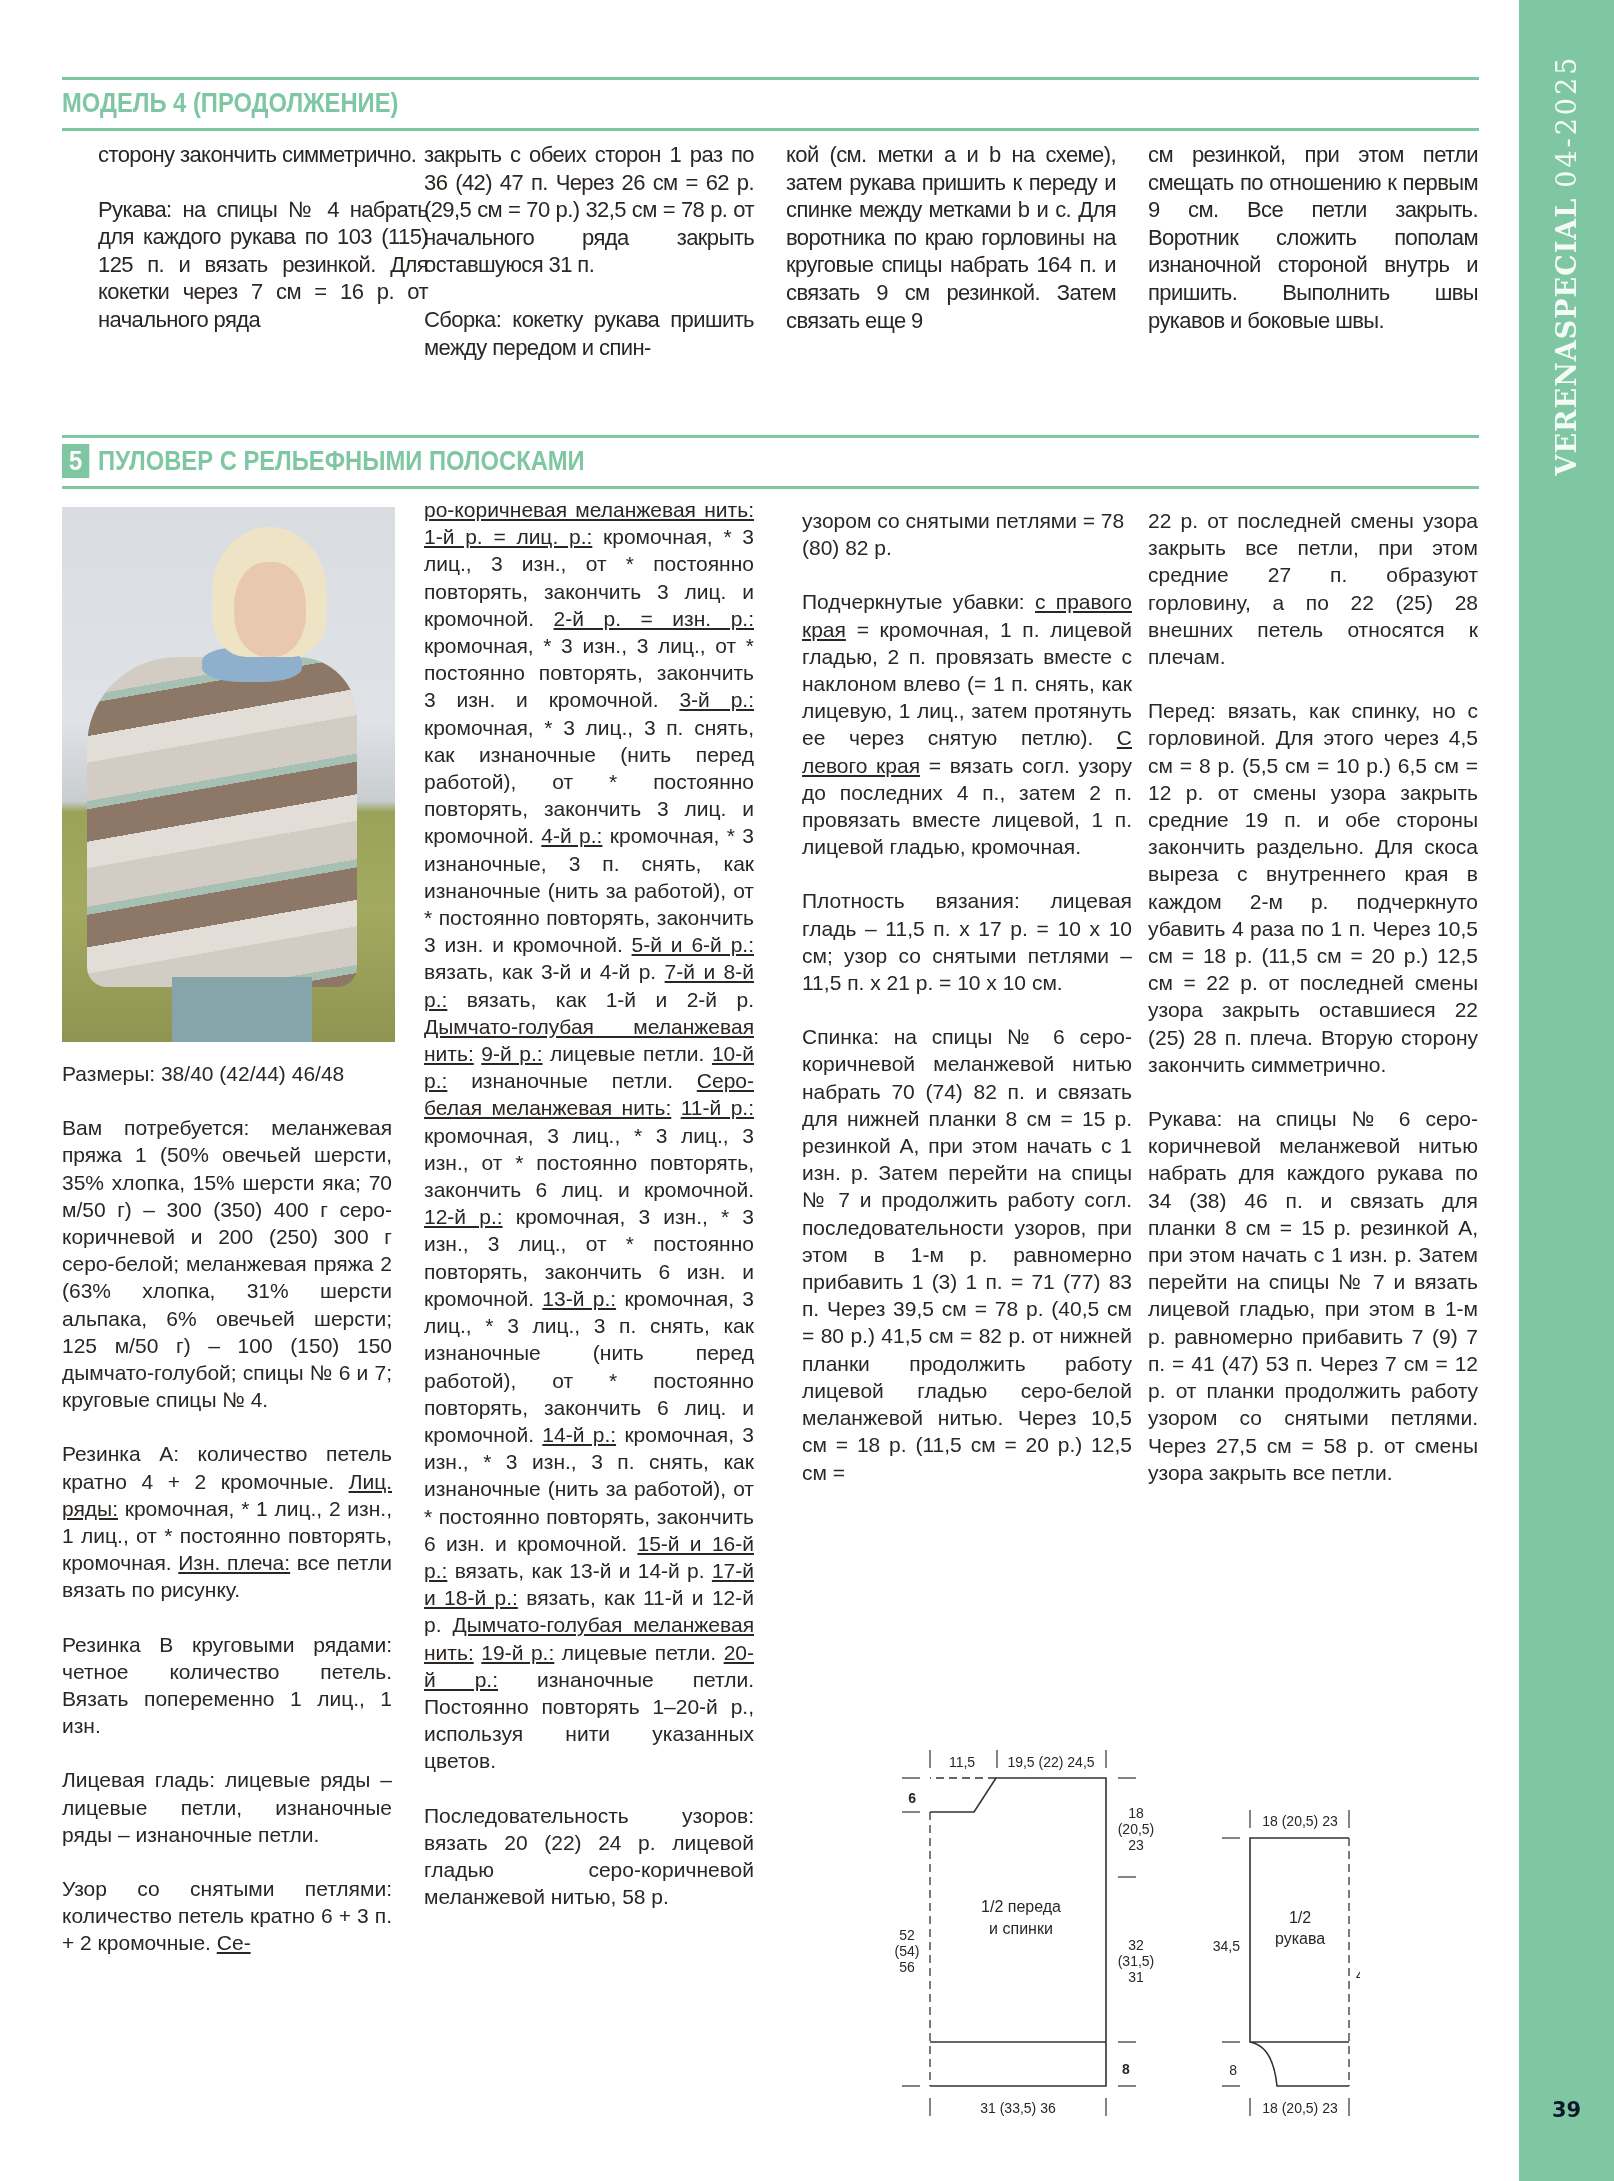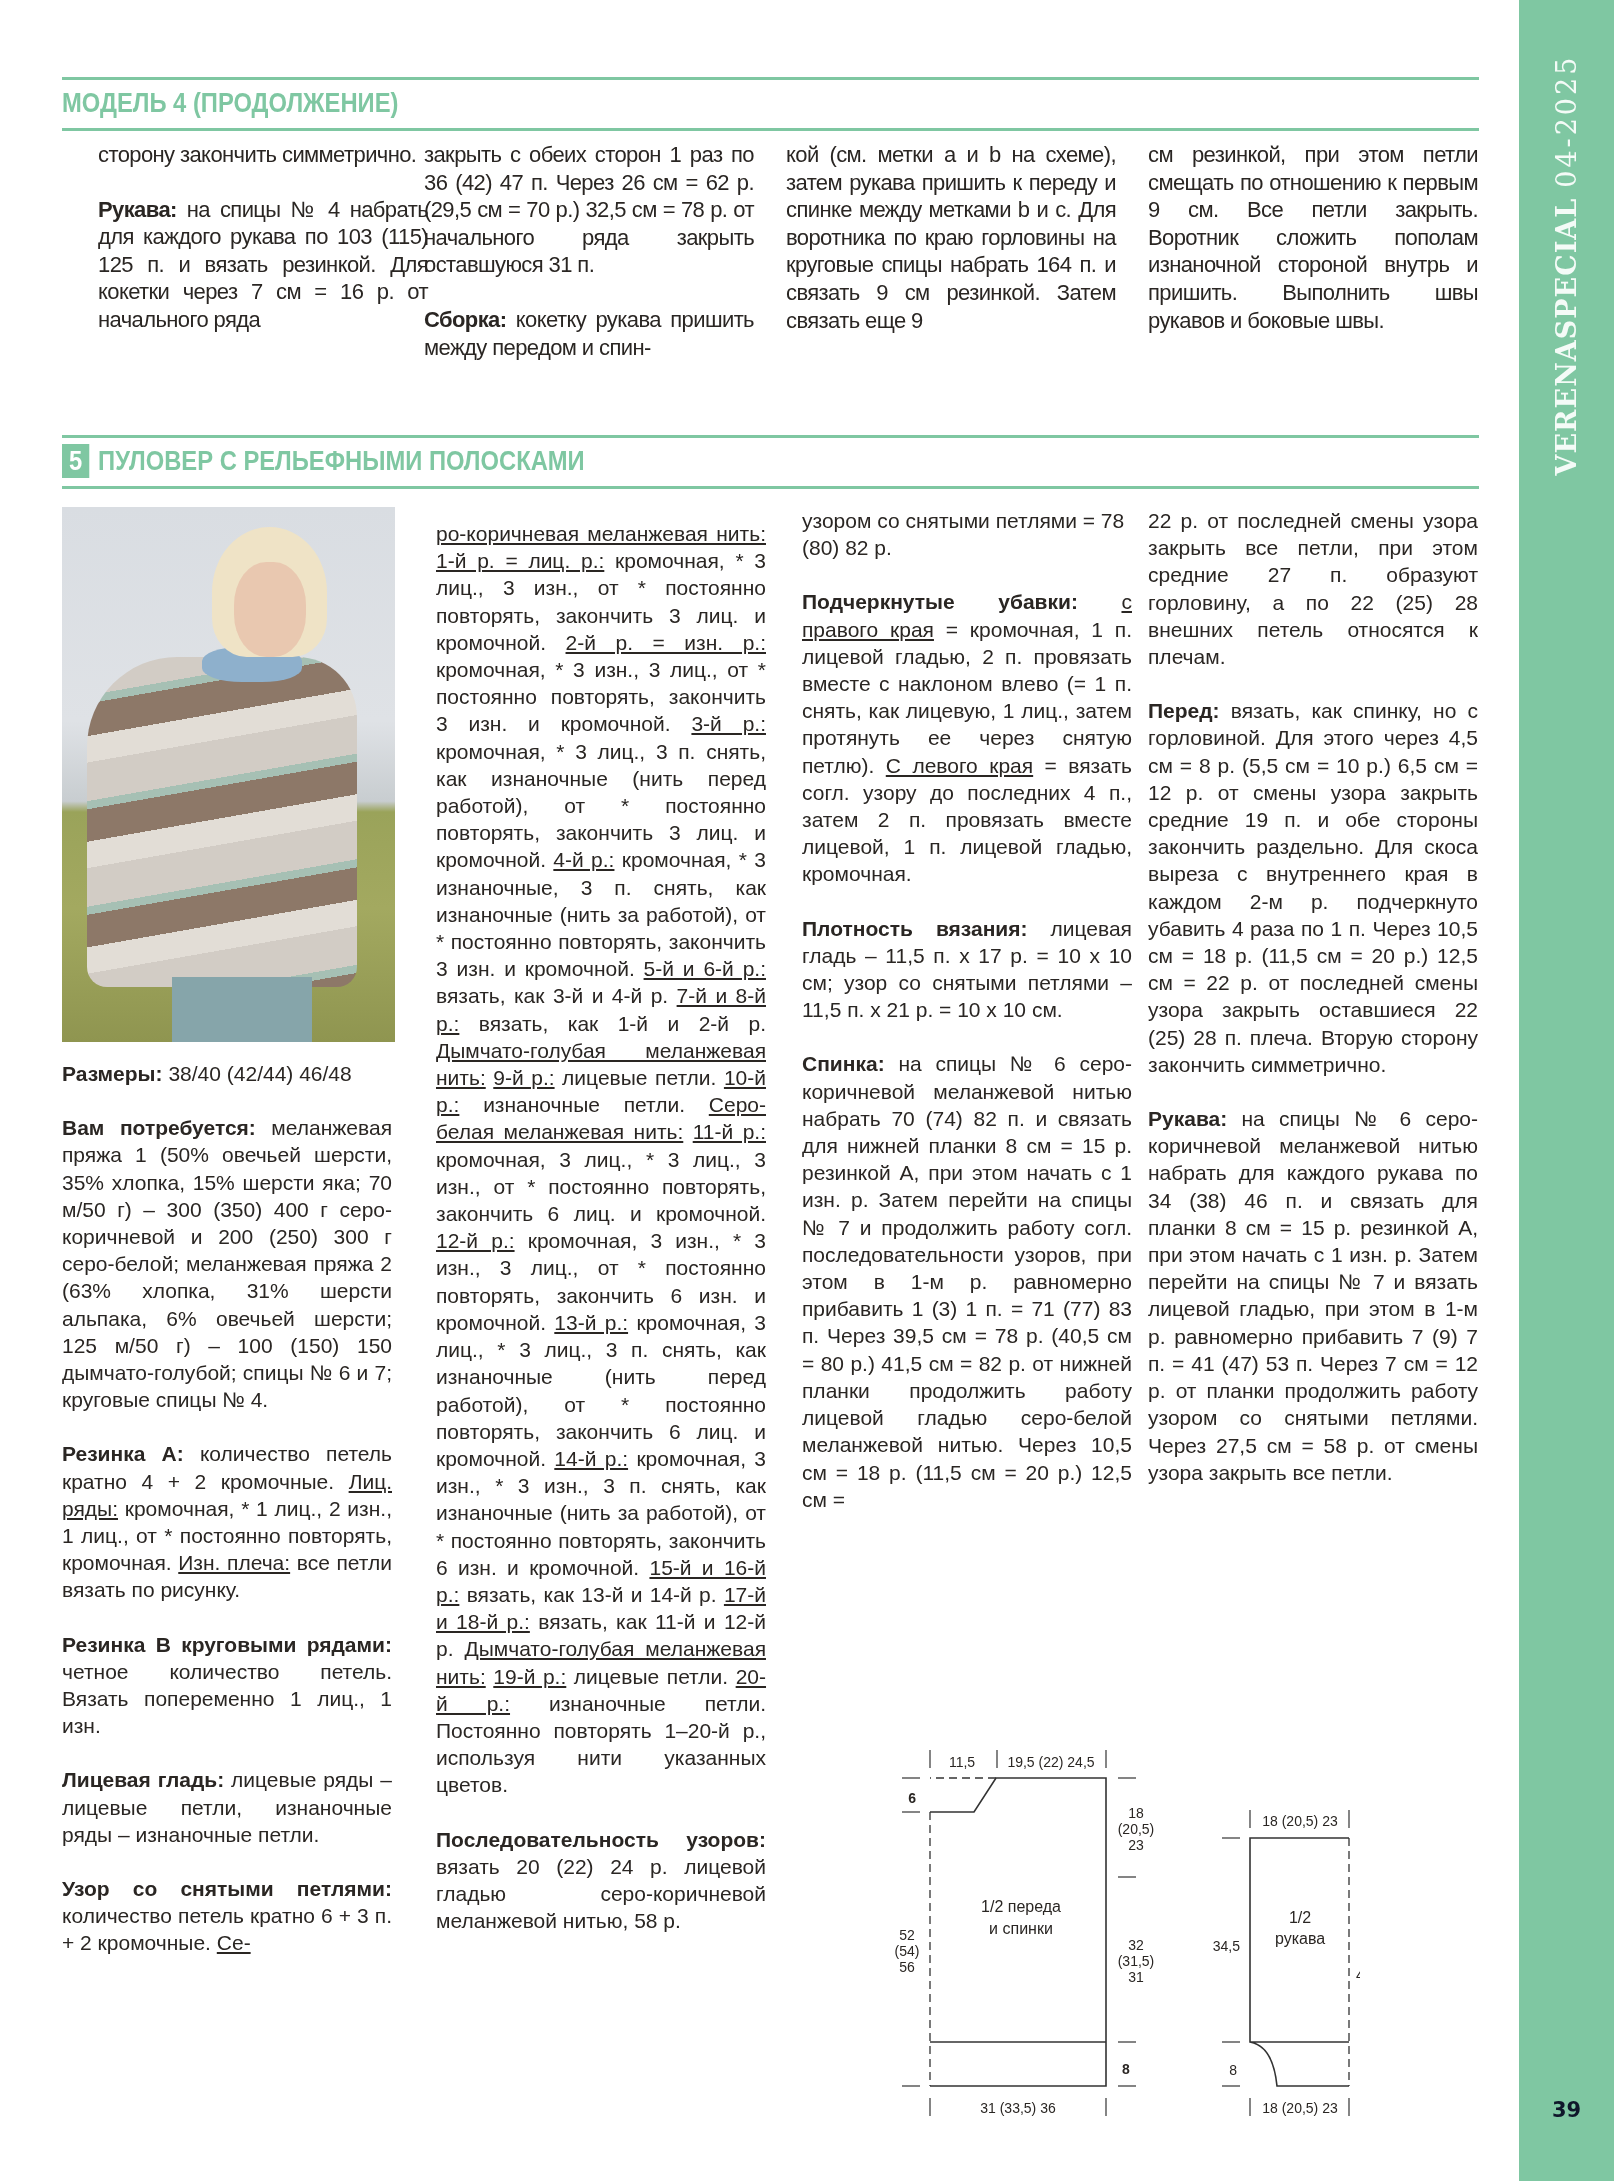--- a/index.html
+++ b/index.html
@@ -6,21 +6,21 @@
   body { width:1614px; height:2181px; background:#ffffff; position:relative; overflow:hidden; color:#2a2623; }
   .sidebar { position:absolute; left:1519px; top:0; width:95px; height:2181px; background:#7fc7a2; }
   .sidebar .vt { position:absolute; left:47px; top:265px; transform:translate(-50%,-50%) rotate(-90deg); white-space:nowrap; color:#f4fbf7; font-family:"DejaVu Serif", serif; font-weight:bold; font-size:27px; letter-spacing:1px; }
   .sidebar .vt .issue { font-weight:normal; margin-left:10px; letter-spacing:3px; }
   .pagenum { position:absolute; left:0; width:95px; top:2098px; text-align:center; color:#0f172a; font-family:"DejaVu Sans", sans-serif; font-weight:bold; font-size:21px; }
   .rule { position:absolute; left:62px; width:1417px; height:3px; background:#7fc7a2; }
   .sec-title { position:absolute; left:62px; font-family:"Liberation Sans", sans-serif; font-weight:bold; font-size:27px; color:#7fc7a2; letter-spacing:0px; transform:scaleX(0.88); transform-origin:left center; white-space:nowrap; }
   .badge { display:inline-block; background:#7fc7a2; color:#fff; padding:0 8px; margin-right:10px; }
   .col { position:absolute; font-family:"Liberation Sans", sans-serif; font-size:21px; line-height:27.2px; text-align:justify; hyphens:manual; }
   .col p { margin:0 0 27px 0; }
-  .col b { font-weight:bold; }
+  .col b { font-weight:normal; }
   .col u { text-decoration:underline; }
   .top .col { font-family:"Liberation Sans", sans-serif; font-size:22px; line-height:27.6px; letter-spacing:-0.6px; }
   .photo { position:absolute; left:62px; top:507px; width:333px; height:535px; overflow:hidden;
     background: linear-gradient(180deg,#d9dde2 0%,#dfe2e6 40%,#c8cdd0 55%,#9aa35a 57%,#a3a960 75%,#8f9550 100%); }
   .photo .hair { position:absolute; left:150px; top:20px; width:115px; height:130px; border-radius:50% 50% 30% 30%; background:#efe3c6; }
   .photo .face { position:absolute; left:172px; top:55px; width:72px; height:95px; border-radius:45%; background:#e9c8b0; }
   .photo .sweater { position:absolute; left:25px; top:150px; width:270px; height:330px; border-radius:90px 60px 20px 20px;
     background: repeating-linear-gradient(170deg,#d2ccc5 0 38px,#a6c0b4 38px 46px,#8d7868 46px 78px,#e2ddd6 78px 104px); }
   .photo .collar { position:absolute; left:140px; top:140px; width:100px; height:35px; border-radius:40%; background:#8eb0cc; }
   .photo .jeans { position:absolute; left:110px; top:470px; width:140px; height:65px; background:#86a5aa; }
@@ -75,21 +75,21 @@
 
 <div class="col" style="left:62px; top:1060px; width:330px;">
   <p style="text-align:left"><b>Размеры:</b><span> 38/40 (42/44) 46/48</span></p>
   <p><b>Вам потребуется:</b><span> меланжевая пряжа 1 (50% овечьей шерсти, 35% хлопка, 15% шерсти яка; 70 м/50 г) – 300 (350) 400 г серо-коричневой и 200 (250) 300 г серо-белой; меланжевая пряжа 2 (63% хлопка, 31% шерсти альпака, 6% овечьей шерсти; 125 м/50 г) – 100 (150) 150 дымчато-голубой; спицы № 6 и 7; круговые спицы № 4.</span></p>
   <p><b>Резинка А:</b><span> количество петель кратно 4 + 2 кромочные. </span><u>Лиц. ряды:</u><span> кромочная, * 1 лиц., 2 изн., 1 лиц., от * постоянно повторять, кромочная. </span><u>Изн. плеча:</u><span> все петли вязать по рисунку.</span></p>
   <p><b>Резинка В круговыми рядами:</b><span> четное количество петель. Вязать попеременно 1 лиц., 1 изн.</span></p>
   <p><b>Лицевая гладь:</b><span> лицевые ряды – лицевые петли, изнаночные ряды – изнаночные петли.</span></p>
   <p><b>Узор со снятыми петлями:</b><span> количество петель кратно 6 + 3 п. + 2 кромочные. </span><u>Се-</u></p>
 </div>
 
-<div class="col" style="left:424px; top:520px; width:330px;margin-left:12px;">
+<div class="col" style="left:424px; top:496px; width:330px;">
   <p id="col2-rows"><u>ро-коричневая меланжевая нить: 1-й р. = лиц. р.:</u><span> кромочная, * 3 лиц., 3 изн., от * постоянно повторять, закончить 3 лиц. и кромочной. </span><u>2-й р. = изн. р.:</u><span> кромочная, * 3 изн., 3 лиц., от * постоянно повторять, закончить 3 изн. и кромочной. </span><u>3-й р.:</u><span> кромочная, * 3 лиц., 3 п. снять, как изнаночные (нить перед работой), от * постоянно повторять, закончить 3 лиц. и кромочной. </span><u>4-й р.:</u><span> кромочная, * 3 изнаночные, 3 п. снять, как изнаночные (нить за работой), от * постоянно повторять, закончить 3 изн. и кромочной. </span><u>5-й и 6-й р.:</u><span> вязать, как 3-й и 4-й р. </span><u>7-й и 8-й р.:</u><span> вязать, как 1-й и 2-й р. </span><u>Дымчато-голубая меланжевая нить:</u><span> </span><u>9-й р.:</u><span> лицевые петли. </span><u>10-й р.:</u><span> изнаночные петли. </span><u>Серо-белая меланжевая нить:</u><span> </span><u>11-й р.:</u><span> кромочная, 3 лиц., * 3 лиц., 3 изн., от * постоянно повторять, закончить 6 лиц. и кромочной. </span><u>12-й р.:</u><span> кромочная, 3 изн., * 3 изн., 3 лиц., от * постоянно повторять, закончить 6 изн. и кромочной. </span><u>13-й р.:</u><span> кромочная, 3 лиц., * 3 лиц., 3 п. снять, как изнаночные (нить перед работой), от * постоянно повторять, закончить 6 лиц. и кромочной. </span><u>14-й р.:</u><span> кромочная, 3 изн., * 3 изн., 3 п. снять, как изнаночные (нить за работой), от * постоянно повторять, закончить 6 изн. и кромочной. </span><u>15-й и 16-й р.:</u><span> вязать, как 13-й и 14-й р. </span><u>17-й и 18-й р.:</u><span> вязать, как 11-й и 12-й р. </span><u>Дымчато-голубая меланжевая нить:</u><span> </span><u>19-й р.:</u><span> лицевые петли. </span><u>20-й р.:</u><span> изнаночные петли. Постоянно повторять 1–20-й р., используя нити указанных цветов.</span></p>
   <p><b>Последовательность узоров:</b><span> вязать 20 (22) 24 р. лицевой гладью серо-коричневой меланжевой нитью, 58 р.</span></p>
 </div>
 
 <div class="col" style="left:786px; top:507px; width:330px;margin-left:16px;">
   <p style="text-align:left">узором со снятыми петлями = 78 (80) 82 р.</p>
   <p><b>Подчеркнутые убавки:</b> <u>с правого края</u><span> = кромочная, 1 п. лицевой гладью, 2 п. провязать вместе с наклоном влево (= 1 п. снять, как лицевую, 1 лиц., затем протянуть ее через снятую петлю). </span><u>С левого края</u><span> = вязать согл. узору до последних 4 п., затем 2 п. провязать вместе лицевой, 1 п. лицевой гладью, кромочная.</span></p>
   <p><b>Плотность вязания:</b><span> лицевая гладь – 11,5 п. х 17 р. = 10 х 10 см; узор со снятыми петлями – 11,5 п. х 21 р. = 10 х 10 см.</span></p>
   <p><b>Спинка:</b><span> на спицы № 6 серо-коричневой меланжевой нитью набрать 70 (74) 82 п. и связать для нижней планки 8 см = 15 р. резинкой А, при этом начать с 1 изн. р. Затем перейти на спицы № 7 и продолжить работу согл. последовательности узоров, при этом в 1-м р. равномерно прибавить 1 (3) 1 п. = 71 (77) 83 п. Через 39,5 см = 78 р. (40,5 см = 80 р.) 41,5 см = 82 р. от нижней планки продолжить работу лицевой гладью серо-белой меланжевой нитью. Через 10,5 см = 18 р. (11,5 см = 20 р.) 12,5 см =</span></p>
 </div>

